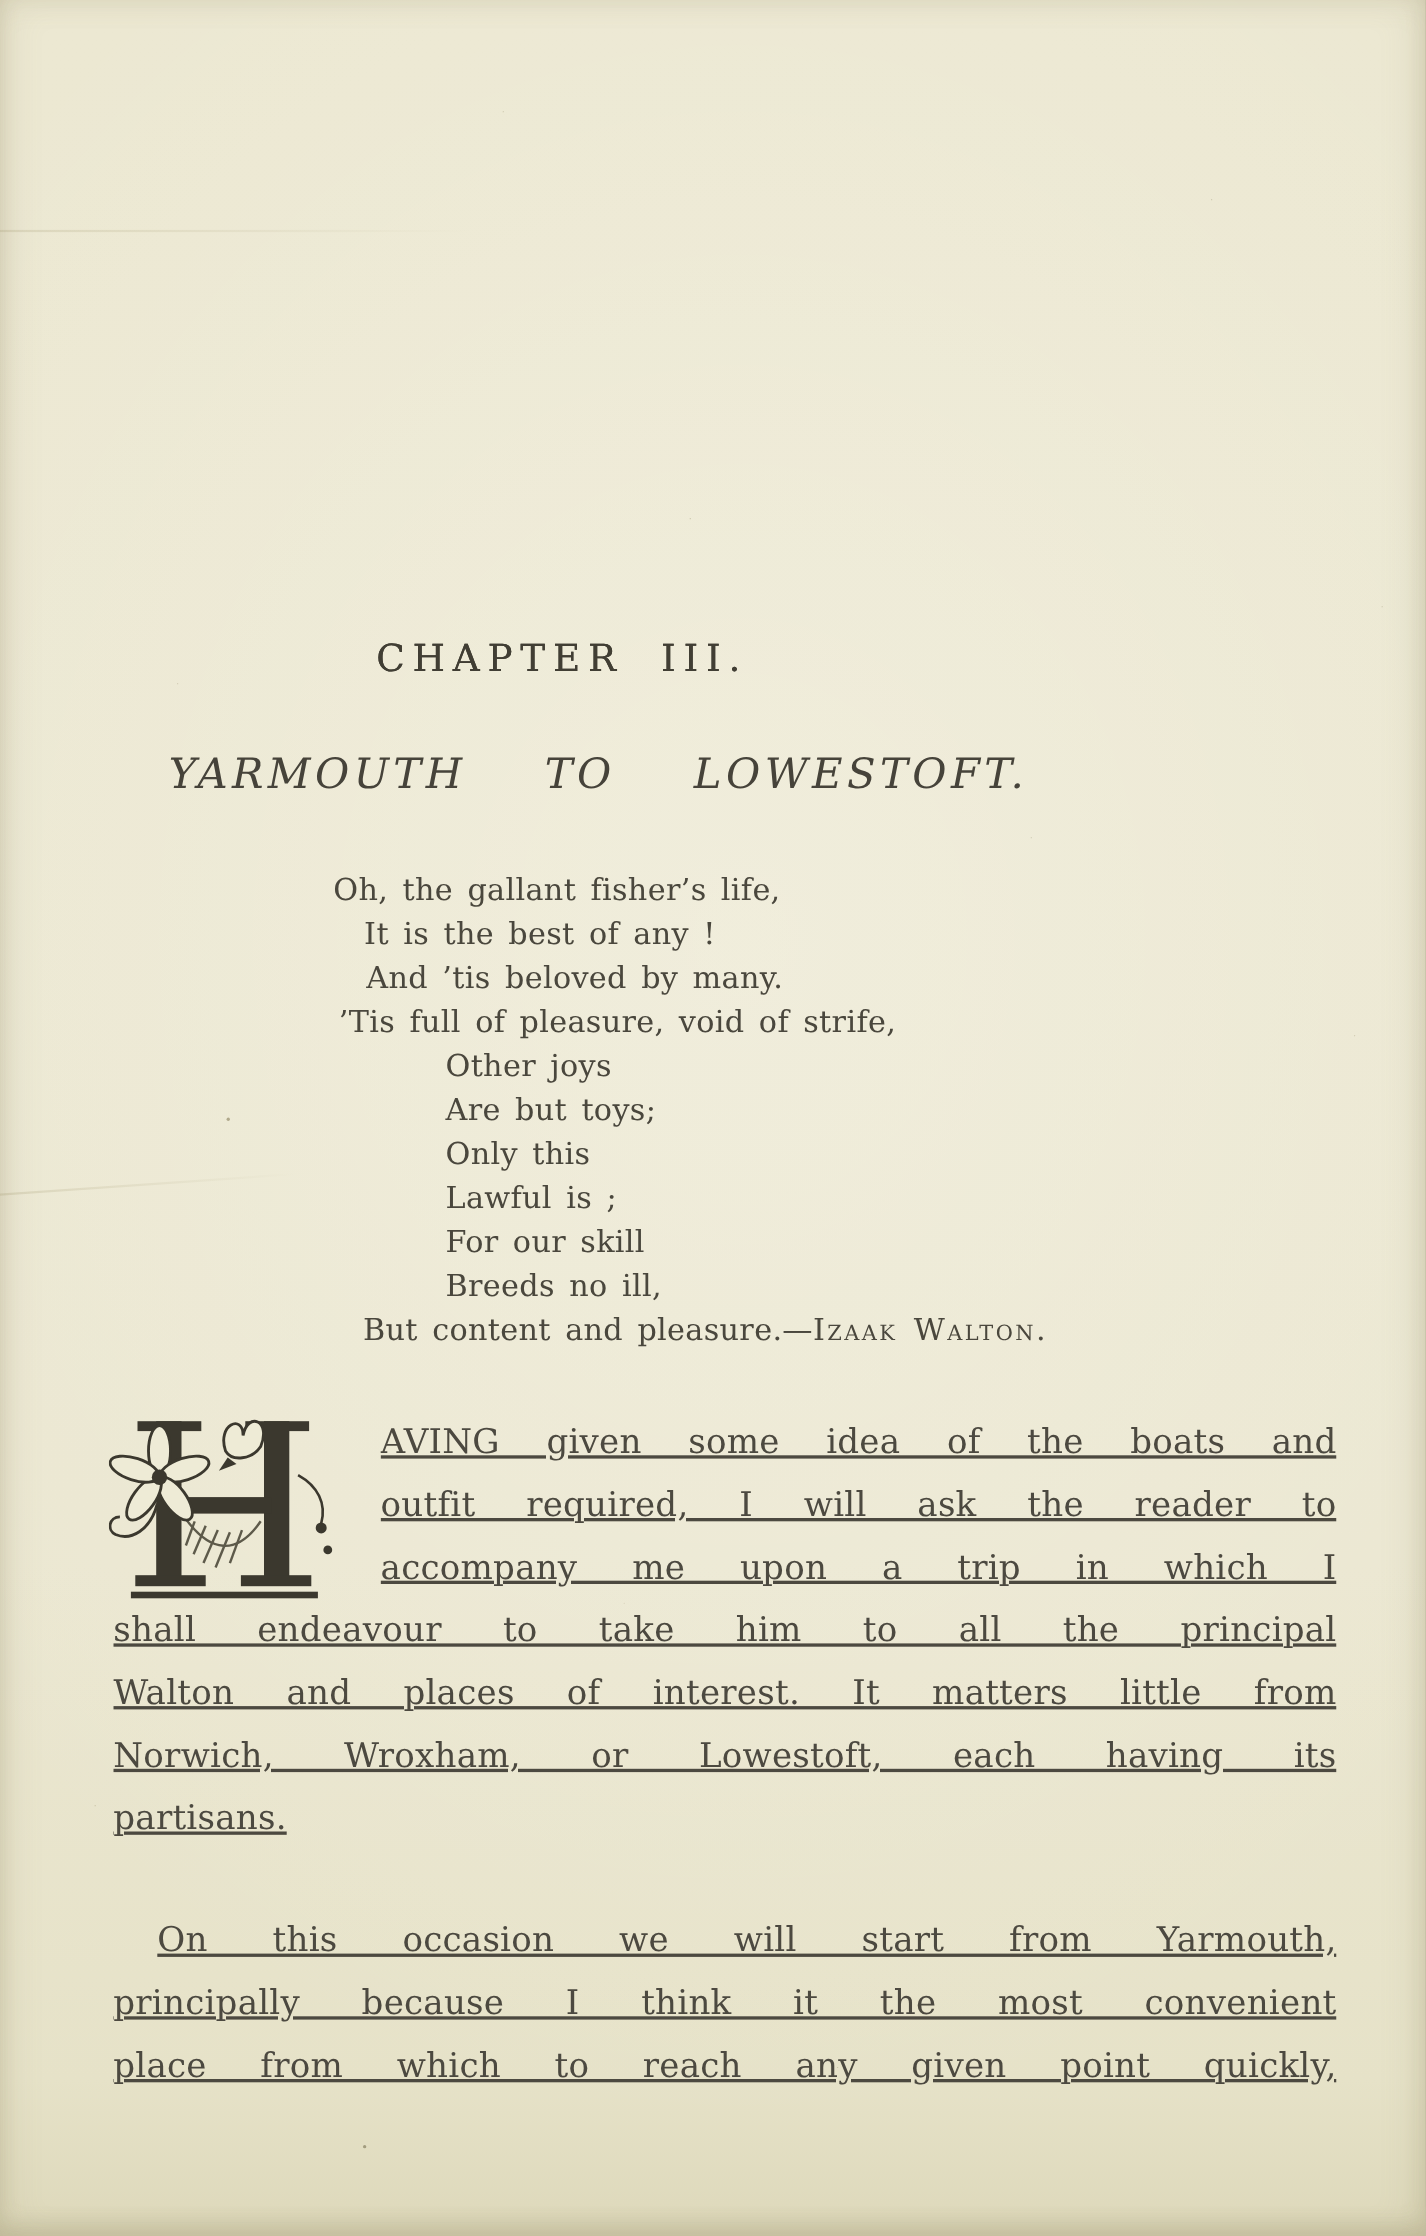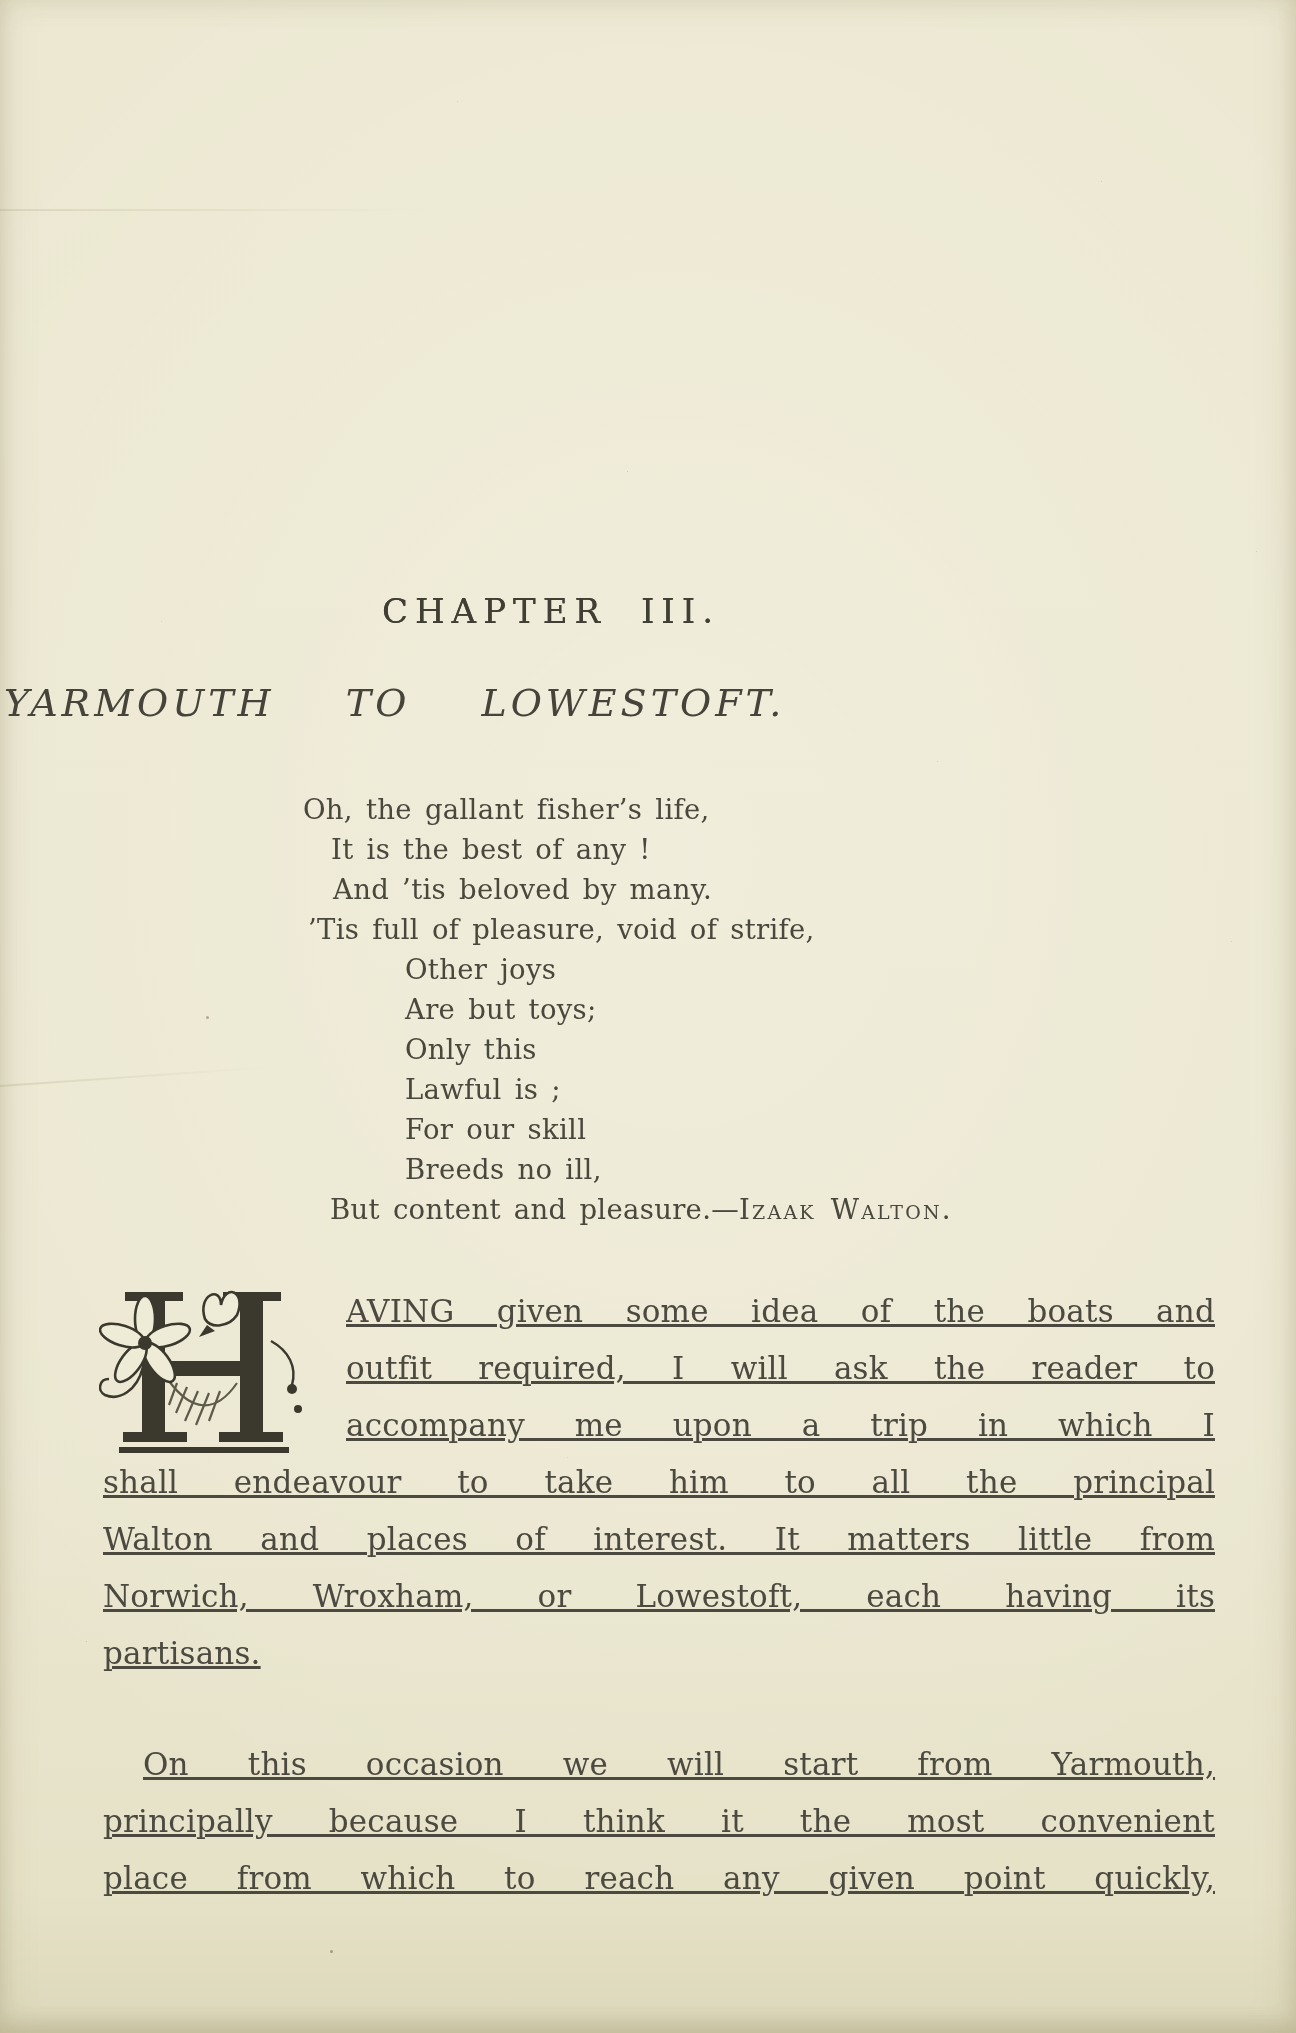--- a/index.html
+++ b/index.html
@@ -36,31 +36,30 @@
       -46px -396px 0 -1px rgba(130,120,85,0.30),
       640px 200px 0 -1px rgba(130,120,85,0.25),
       360px 440px 0 -1px rgba(130,120,85,0.22);
   }
   .crease-top { position:absolute; top:209px; left:0; width:430px; height:2px;
     background: linear-gradient(90deg, rgba(150,140,95,0.20), rgba(150,140,95,0.0)); }
   .crease-mid { position:absolute; top:1076px; left:-10px; width:280px; height:2px; transform:rotate(-4deg);
     background: linear-gradient(90deg, rgba(150,140,95,0.22), rgba(150,140,95,0.0)); }
 
   .chapter-heading {
-    position:absolute; top:591px; left:0; width:1022px; margin:0;
+    position:absolute; top:579px; left:0; width:1022px; margin:0;
     text-align:center;
     font-size:34px; font-weight:normal;
     letter-spacing:7px; word-spacing:16px;
     color:#413e34;
     text-shadow: 0 0 0.6px #413e34;
-    padding-left: 40px;
   }
   .chapter-subtitle {
-    position:absolute; top:681px; left:4px; width:1060px; margin:0;
-    text-align:left;
+    position:absolute; top:681px; left:14px; width:1060px; margin:0;
+    text-align:center;
     font-style:italic; font-weight:normal;
     font-size:38px; letter-spacing:4px; word-spacing:55px;
     color:#46433a;
   }
 
   .poem {
     position:absolute; top:789px; left:0; width:100%;
     font-size:27.5px; line-height:40px; color:#4a473d;
     letter-spacing:0.3px; word-spacing:4px;
   }

